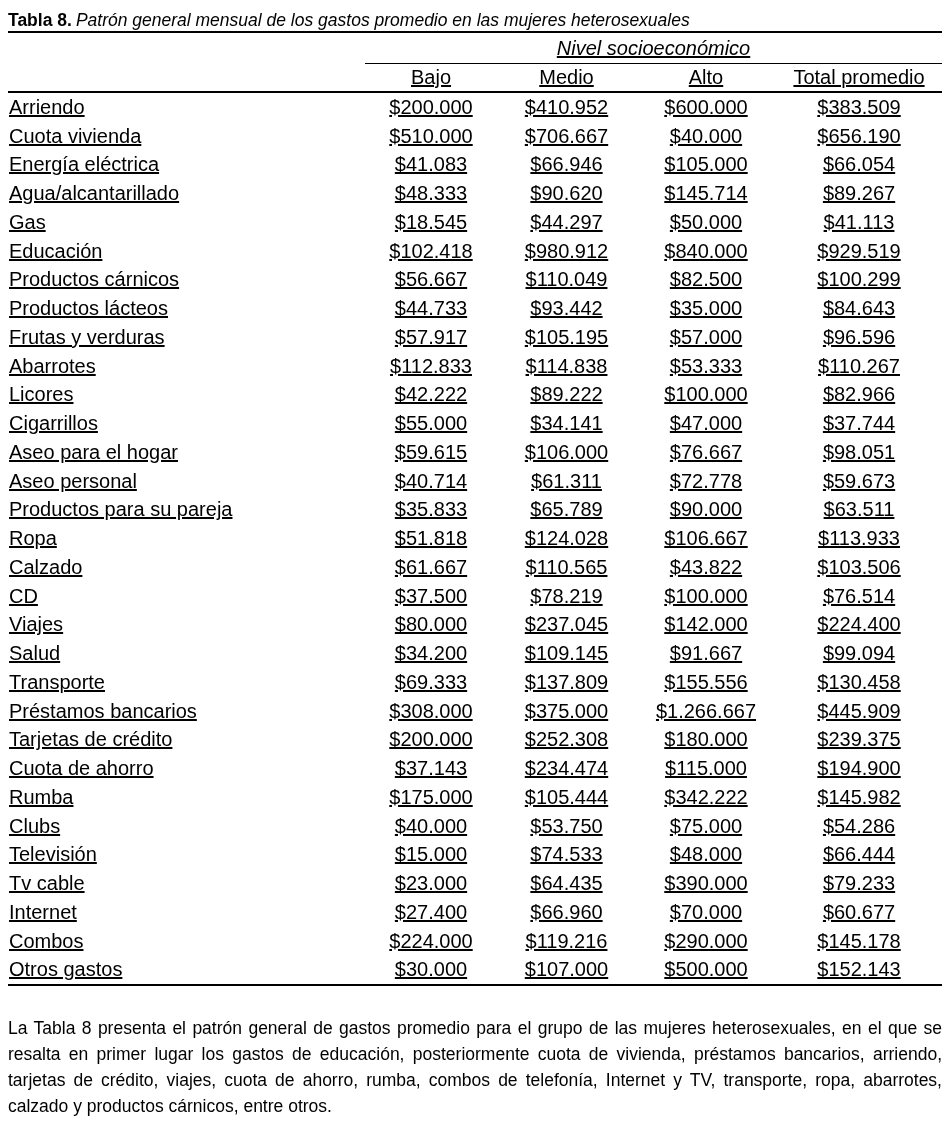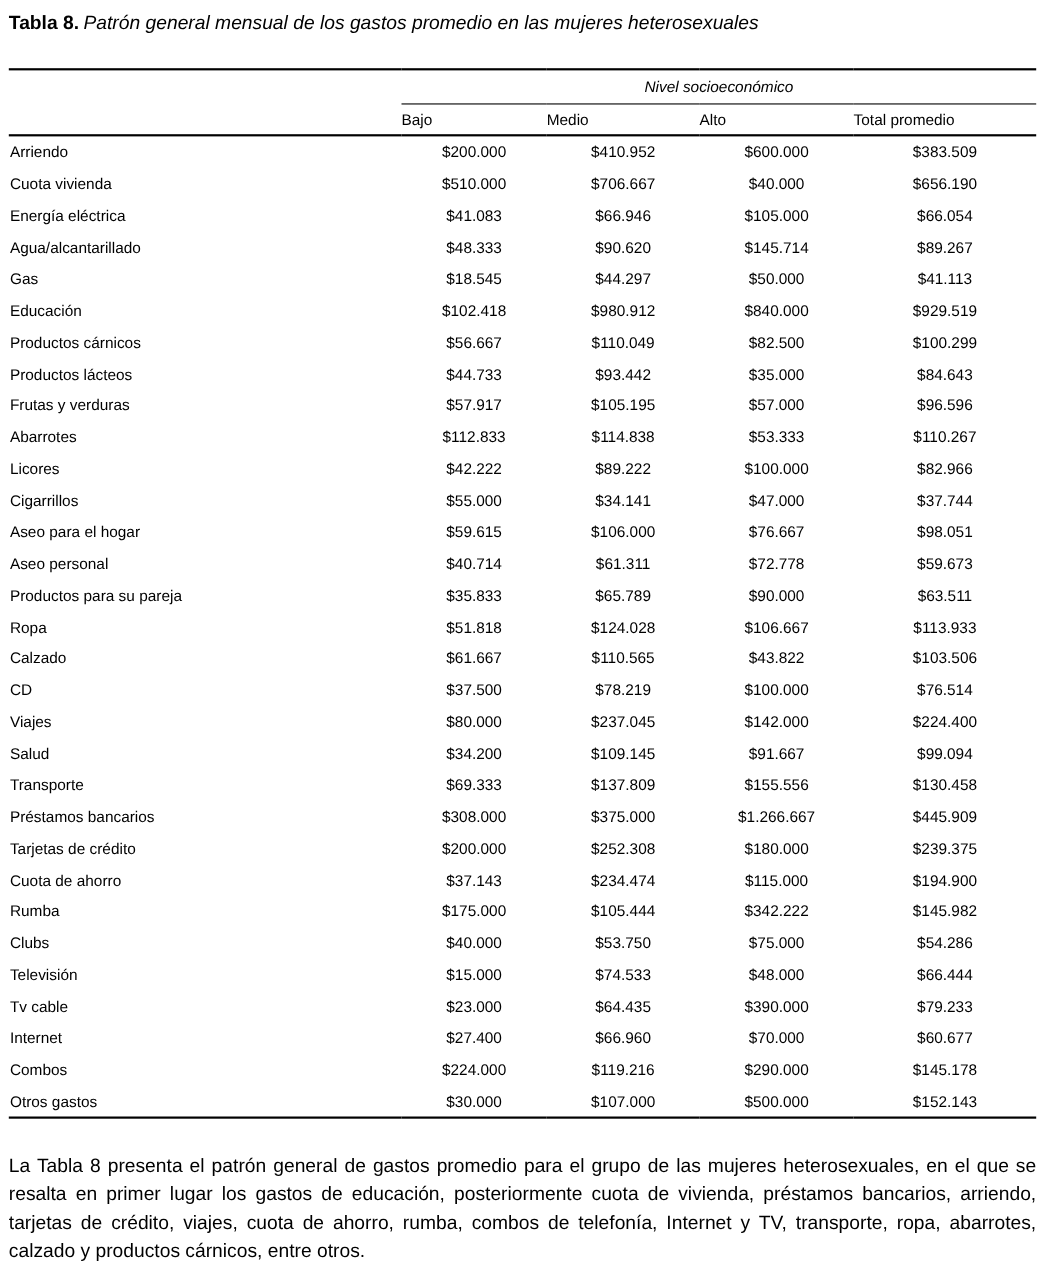--- a/index.html
+++ b/index.html
@@ -27,48 +27,48 @@
     white-space: nowrap;
   }
   .title .t-label {
     font-weight: bold;
     margin-right: 4px;
   }
   .title .t-text {
     font-style: italic;
   }
   table.data-table {
-    margin-top: 31px;
     width: 934px;
     border-collapse: collapse;
     table-layout: fixed;
     border-top: 2px solid #000;
     border-bottom: 2px solid #000;
-    font-size: 14px;
+    font-size: 20px;
+    text-decoration: underline;
   }
   table.data-table col.c-label { width: 357px; }
   table.data-table col.c-bajo  { width: 132px; }
   table.data-table col.c-medio { width: 139px; }
   table.data-table col.c-alto  { width: 140px; }
   table.data-table col.c-total { width: 166px; }
   thead th {
     font-weight: normal;
     padding: 0;
   }
   tr.group-row .corner { border: none; }
   tr.group-row th.group-span {
     font-style: italic;
     text-align: center;
     height: 30px;
     vertical-align: middle;
     border-bottom: 1.5px solid #000;
   }
   tr.cols-row th {
     height: 27px;
-    text-align: left;
+    text-align: center;
     vertical-align: middle;
     border-bottom: 2.5px solid #000;
   }
   tbody td {
     height: 28.75px;
     padding: 0;
     vertical-align: middle;
   }
   tbody td.row-label {
     text-align: left;

